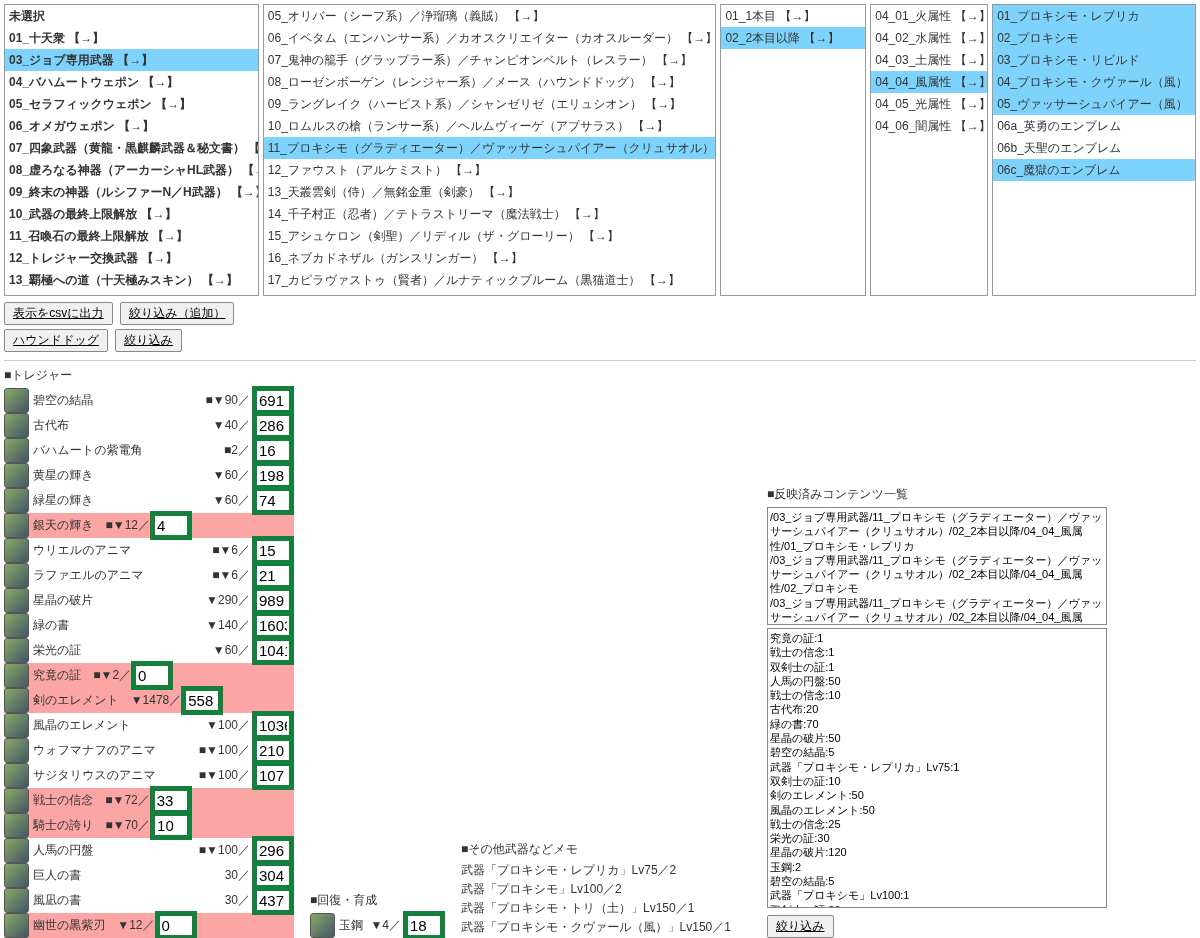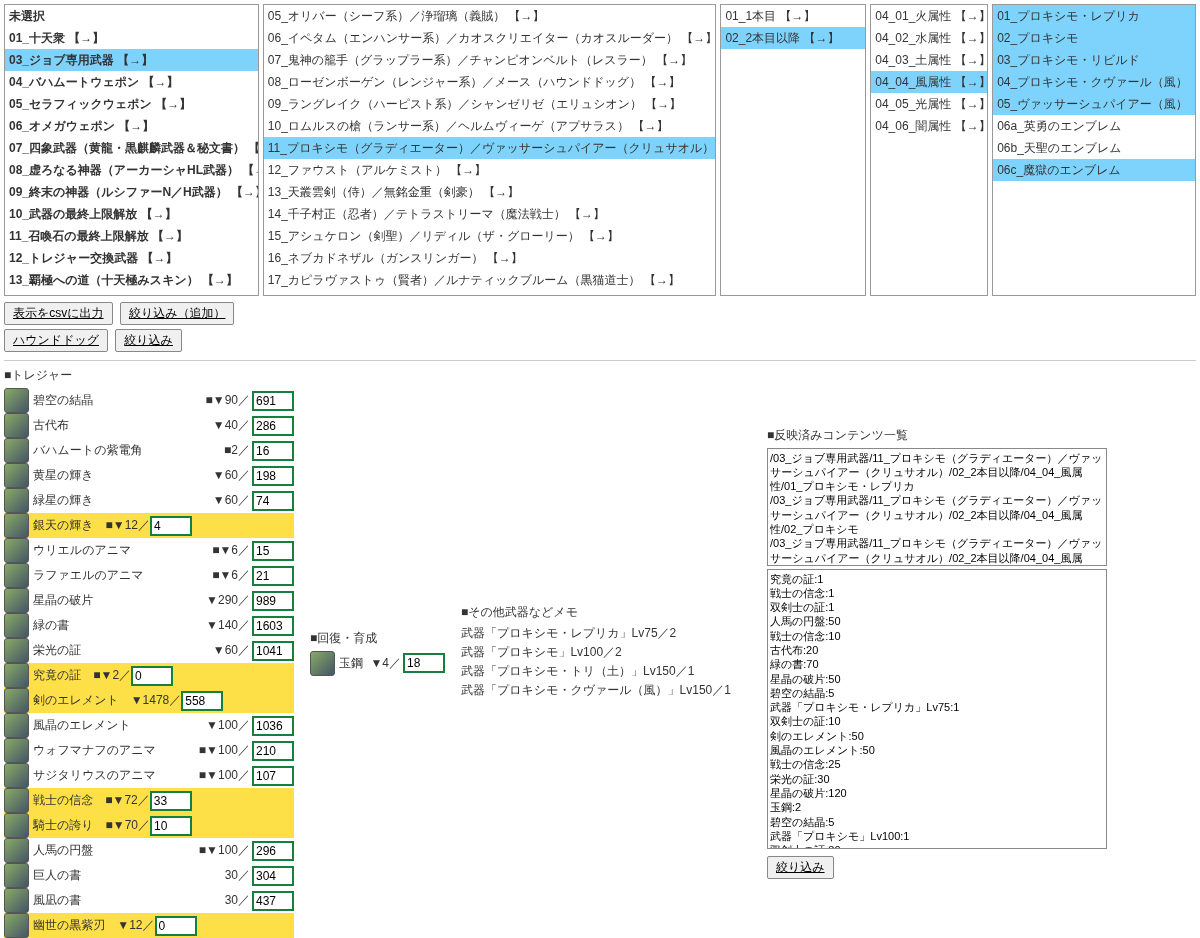--- a/index.html
+++ b/index.html
@@ -10,33 +10,33 @@
 .listbox.col2 { width: 454px; }
 .listbox.col3 { width: 146px; }
 .listbox.col4 { width: 118px; }
 .listbox.col5 { width: 204px; }
 .listbox div { padding: 2px 4px; white-space: nowrap; cursor: default; line-height: 1.5; }
 .listbox div.sel { background: #7dd3fc; }
 .btns { margin-bottom: 4px; }
 .btns2 { margin-bottom: 8px; }
 button { font-family: inherit; font-size: 12px; padding: 2px 8px; margin-right: 4px; background: #f0f0f0; border: 1px solid #888; border-radius: 2px; cursor: pointer; text-decoration: underline; }
 hr { border: none; border-top: 1px solid #ccc; margin: 6px 0; }
-.main { display: flex; gap: 16px; align-items: center; }
+.main { display: flex; gap: 16px; align-items: flex-end; }
 .col-treasure { width: 290px; }
 .col-recovery { width: 135px; }
 .col-memo { width: 290px; }
 .col-right { width: 340px; }
 .sec-title { font-weight: normal; margin-bottom: 4px; }
 .trow { display: flex; align-items: center; height: 25px; margin-bottom: 0; }
 .trow .icon { width: 25px; height: 25px; background: linear-gradient(135deg,#8a6,#456); border: 1px solid #555; border-radius: 3px; flex: none; }
 .trow .name { margin-left: 4px; white-space: nowrap; }
 .trow .spacer { flex: 1; }
 .trow .count { white-space: nowrap; margin-right: 2px; }
-.trow input { width: 42px; font-size: 12px; padding: 1px 2px; border: 2px solid #15803d; background:#fff; }
-.trow.dim { background: #fde047; }
+.trow input { width: 42px; font-size: 15px; padding: 1px 2px; border: 5px solid #15803d; background:#fff; }
+.trow.dim { background: #fca5a5; }
 .memo-line { margin-bottom: 2px; }
 textarea { width: 100%; font-family: inherit; font-size: 11px; border: 1px solid #888; padding: 2px; resize: none; line-height: 1.3; }
 .ta1 { height: 118px; }
 .ta2 { height: 280px; }
 .right-btn { margin-top: 4px; }
 </style>
 </head>
 <body>
 
 <div class="lists">

